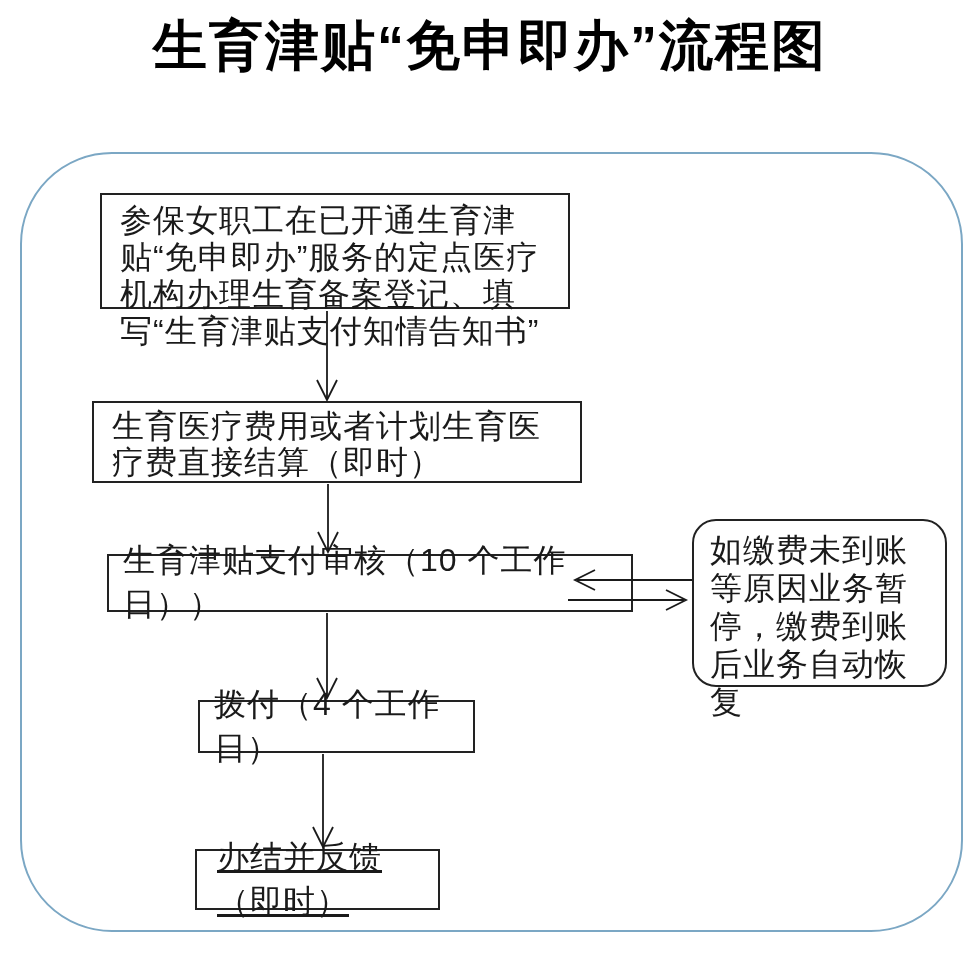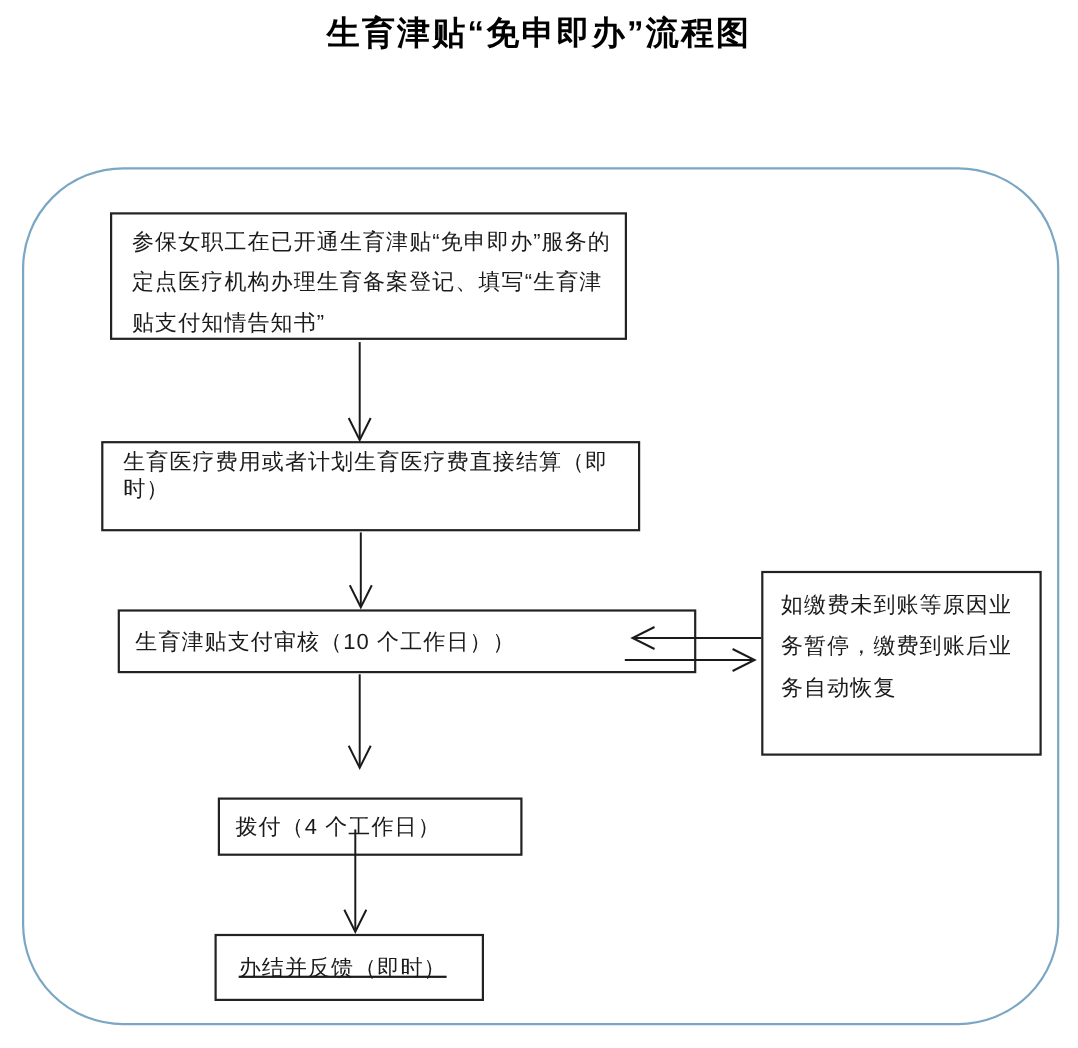--- a/index.html
+++ b/index.html
@@ -9,75 +9,75 @@
     font-family: "Liberation Sans", "DejaVu Sans", sans-serif;
     color: #1a1a1a;
     position: relative;
     overflow: hidden;
   }
   .page-title {
     position: absolute;
     top: 10px; left: 0;
     width: 100%;
     text-align: center;
-    font-size: 30px;
+    font-size: 54px;
     font-weight: bold;
     letter-spacing: 2px;
     color: #000000;
   }
   .outer-container {
     position: absolute;
     left: 20px; top: 152px;
     width: 943px; height: 780px;
     border: 2px solid #7ba7c4;
     border-radius: 92px;
     background: transparent;
   }
   .node {
     position: absolute;
     border: 2px solid #222222;
     background: #ffffff;
-    font-size: 20px;
+    font-size: 32px;
     color: #1a1a1a;
   }
   .node-step1 {
     left: 100px; top: 193px;
     width: 470px; height: 116px;
     padding: 7px 12px 6px 18px;
     line-height: 37px;
     letter-spacing: 1px;
   }
   .node-step2 {
     left: 92px; top: 401px;
     width: 490px; height: 82px;
     padding: 5px 10px 5px 18px;
-    line-height: 25px;
+    line-height: 36px;
     letter-spacing: 1px;
   }
   .node-step3 {
     left: 107px; top: 554px;
     width: 526px; height: 58px;
     display: flex; align-items: center;
     padding-left: 14px;
     letter-spacing: 1px;
   }
   .node-side {
     left: 692px; top: 519px;
     width: 255px; height: 168px;
     padding: 10px 10px 10px 16px;
     line-height: 38px;
     letter-spacing: 1px;
+    border-radius: 24px;
   }
   .node-step4 {
     left: 198px; top: 700px;
     width: 277px; height: 53px;
     display: flex; align-items: center;
     padding-left: 14px;
     letter-spacing: 1px;
-    margin-top: 25px;
   }
   .node-step5 {
     left: 195px; top: 849px;
     width: 245px; height: 61px;
     display: flex; align-items: center;
     padding-left: 20px;
     letter-spacing: 1px;
     text-decoration: underline;
   }
   .arrow-layer {

